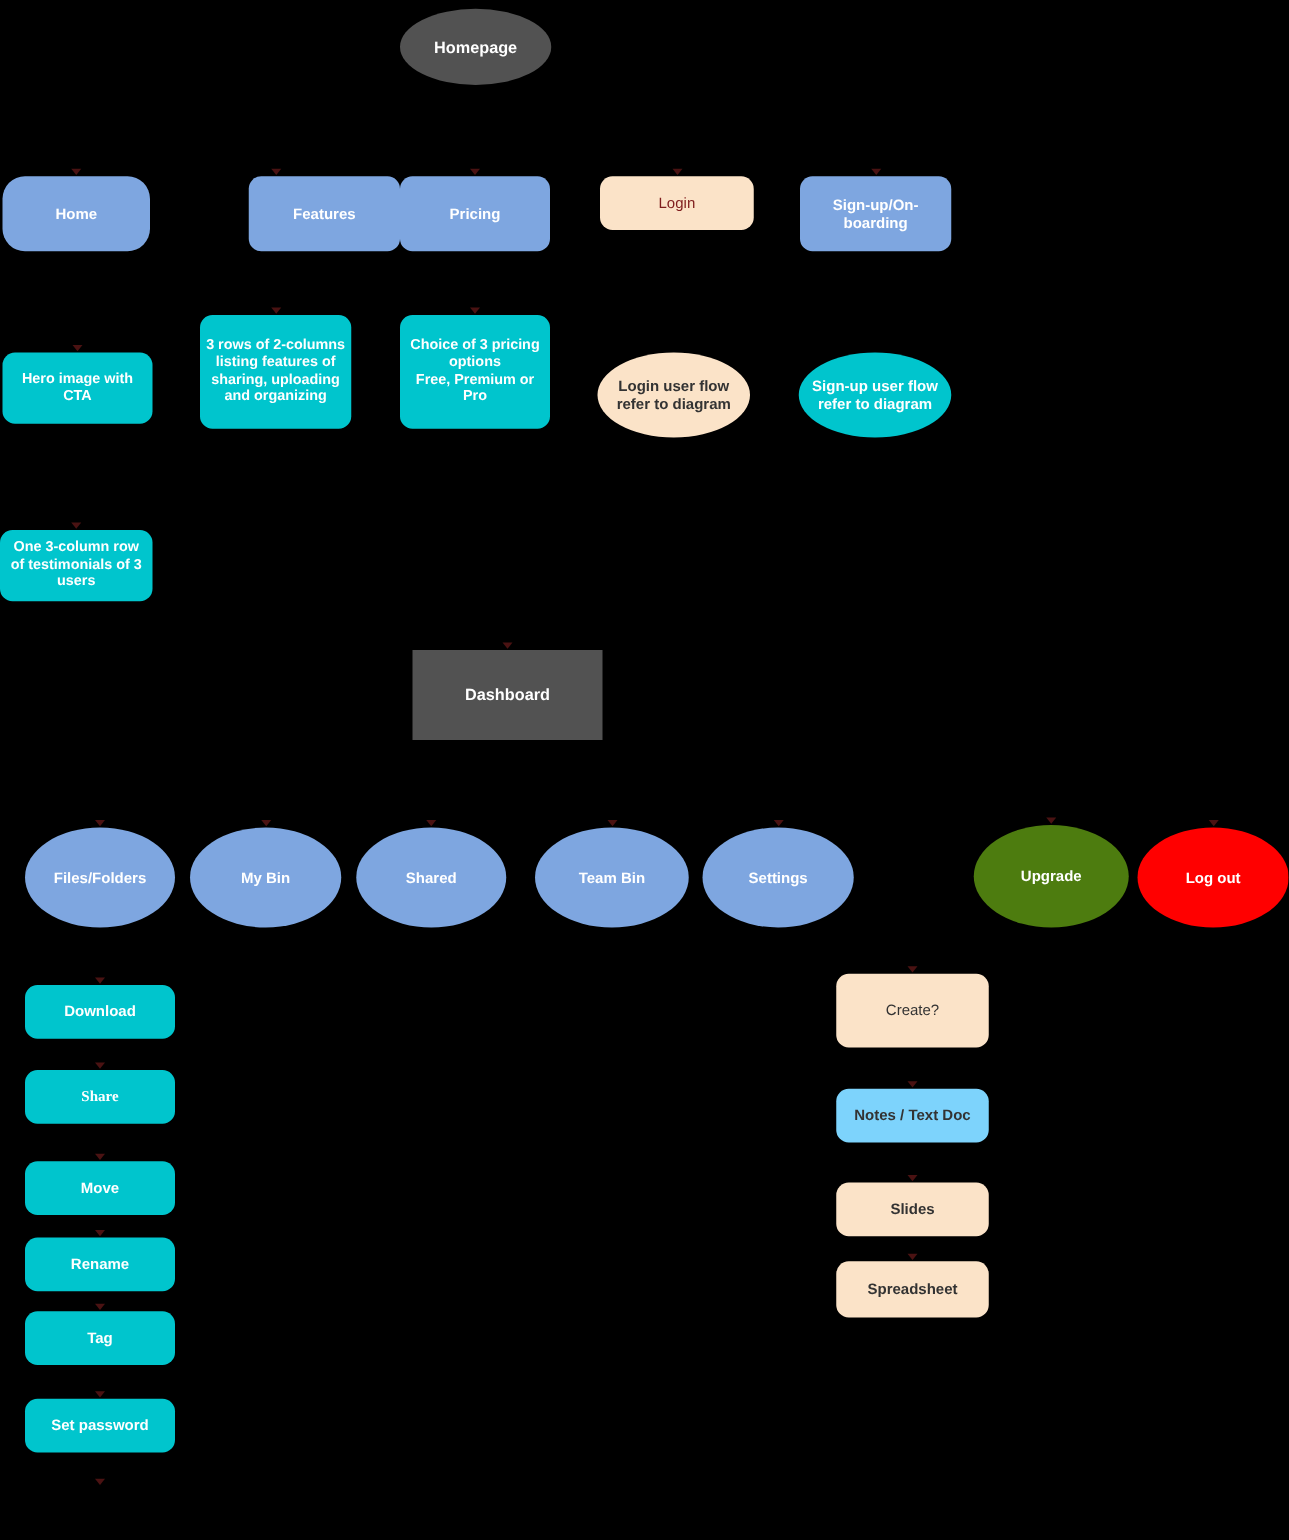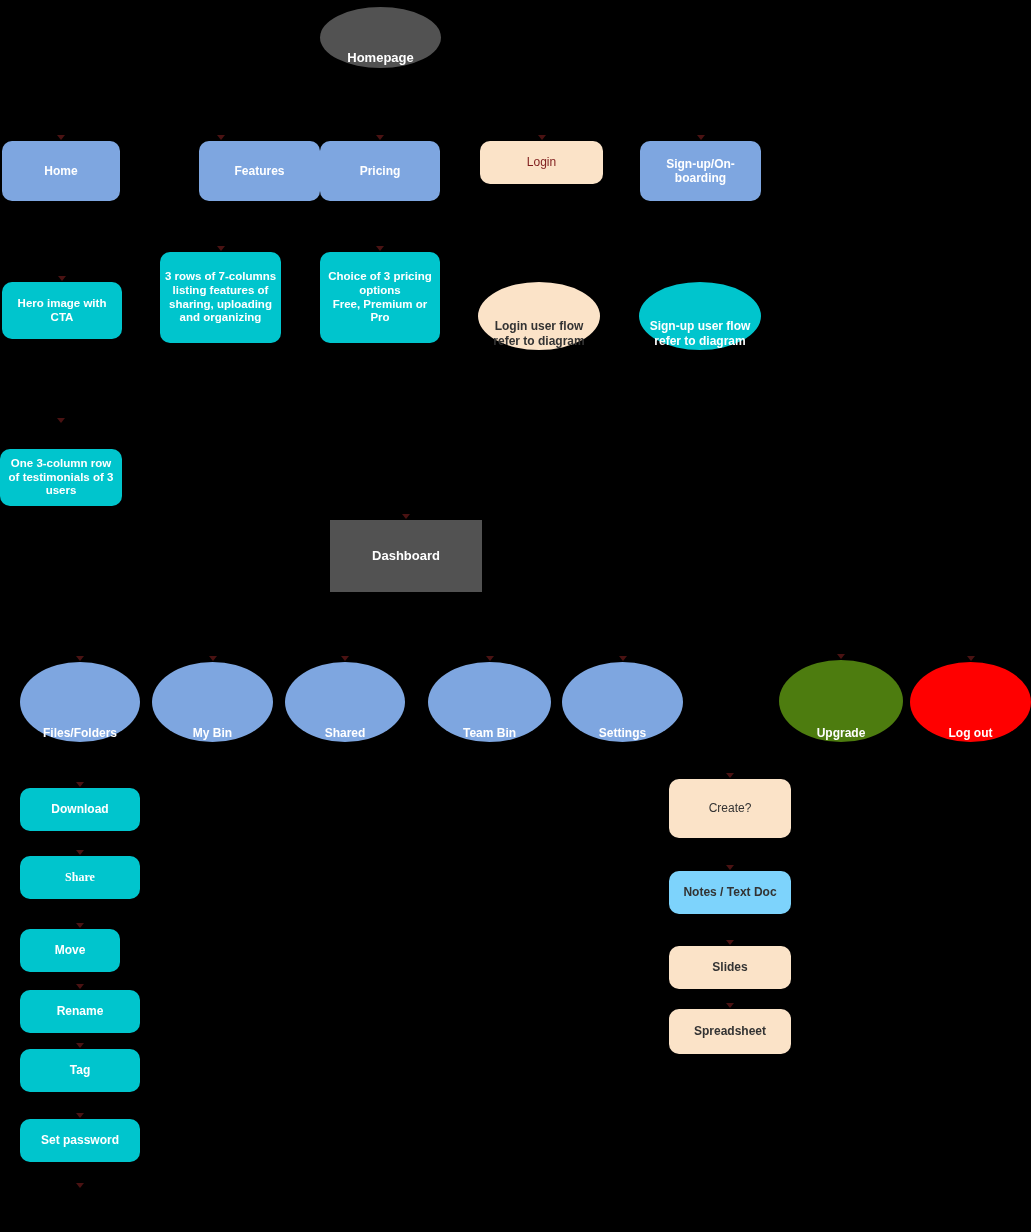--- a/index.html
+++ b/index.html
@@ -20,40 +20,40 @@
     display: flex;
     align-items: center;
     justify-content: center;
     text-align: center;
     box-sizing: border-box;
     font-size: 12px;
     line-height: 1.2;
     padding: 2px 4px;
   }
   .node.bold { font-weight: bold; }
-  .ellipse { border-radius: 50%; align-items: flex-end; }
+  .ellipse { border-radius: 50%; }
   .rrect   { border-radius: 10px; }
   .rect    { border-radius: 0; }
   .label   { white-space: pre-line; }
   .arrowhead {
     position: absolute;
     width: 0;
     height: 0;
     border-left: 4px solid transparent;
     border-right: 4px solid transparent;
   }
 </style>
 </head>
 <body>
 
 <div id="canvas" style="background: rgb(0, 0, 0);">
     <div class="node ellipse bold" style="left: 320px; top: 7px; width: 121px; height: 61px; background: rgb(82, 82, 82); color: rgb(255, 255, 255); font-size: 13px;">
       <span class="label">Homepage</span>
     </div>
-    <div class="node rrect bold" style="left: 2px; top: 141px; width: 118px; height: 60px; background: rgb(126, 166, 224); color: rgb(255, 255, 255);">
+    <div class="node rrect bold" style="left: 2px; top: 141px; width: 118px; height: 60px; background: rgb(126, 166, 224); color: rgb(255, 255, 255); border-radius: 18px;">
       <span class="label">Home</span>
     </div>
     <div class="arrowhead" style="left: 57px; top: 135px; border-top: 5px solid rgb(74, 18, 18);"></div>
     <div class="node rrect bold" style="left: 160px; top: 141px; width: 121px; height: 60px; background: rgb(126, 166, 224); color: rgb(255, 255, 255); margin-left: 39px;">
       <span class="label">Features</span>
     </div>
     <div class="arrowhead" style="left: 216.5px; top: 135px; border-top: 5px solid rgb(74, 18, 18);"></div>
     <div class="node rrect bold" style="left: 320px; top: 141px; width: 120px; height: 60px; background: rgb(126, 166, 224); color: rgb(255, 255, 255);">
       <span class="label">Pricing</span>
     </div>
@@ -66,42 +66,42 @@
       <span class="label">Sign-up/On-
 boarding</span>
     </div>
     <div class="arrowhead" style="left: 696.5px; top: 135px; border-top: 5px solid rgb(74, 18, 18);"></div>
     <div class="node rrect bold" style="left: 2px; top: 282px; width: 120px; height: 57px; background: rgb(0, 197, 205); color: rgb(255, 255, 255); font-size: 11.5px;">
       <span class="label">Hero image with
 CTA</span>
     </div>
     <div class="arrowhead" style="left: 58px; top: 276px; border-top: 5px solid rgb(74, 18, 18);"></div>
     <div class="node rrect bold" style="left: 160px; top: 252px; width: 121px; height: 91px; background: rgb(0, 197, 205); color: rgb(255, 255, 255); font-size: 11.5px;">
-      <span class="label">3 rows of 7-columns
+      <span class="label">3 rows of 2-columns
 listing features of
 sharing, uploading
 and organizing</span>
     </div>
     <div class="arrowhead" style="left: 216.5px; top: 246px; border-top: 5px solid rgb(74, 18, 18);"></div>
     <div class="node rrect bold" style="left: 320px; top: 252px; width: 120px; height: 91px; background: rgb(0, 197, 205); color: rgb(255, 255, 255); font-size: 11.5px;">
       <span class="label">Choice of 3 pricing
 options
 Free, Premium or
 Pro</span>
     </div>
     <div class="arrowhead" style="left: 376px; top: 246px; border-top: 5px solid rgb(74, 18, 18);"></div>
     <div class="node ellipse bold" style="left: 478px; top: 282px; width: 122px; height: 68px; background: rgb(251, 227, 200); color: rgb(51, 51, 51);">
       <span class="label">Login user flow
 refer to diagram</span>
     </div>
     <div class="node ellipse bold" style="left: 639px; top: 282px; width: 122px; height: 68px; background: rgb(0, 197, 205); color: rgb(255, 255, 255);">
       <span class="label">Sign-up user flow
 refer to diagram</span>
     </div>
-    <div class="node rrect bold" style="left: 0px; top: 449px; width: 122px; height: 57px; background: rgb(0, 197, 205); color: rgb(255, 255, 255); font-size: 11.5px;">
+    <div class="node rrect bold" style="left: 0px; top: 424px; width: 122px; height: 57px; background: rgb(0, 197, 205); color: rgb(255, 255, 255); font-size: 11.5px;">
       <span class="label">One 3-column row
 of testimonials of 3
 users</span>
     </div>
     <div class="arrowhead" style="left: 57px; top: 418px; border-top: 5px solid rgb(74, 18, 18);"></div>
     <div class="node rect bold" style="left: 330px; top: 520px; width: 152px; height: 72px; background: rgb(82, 82, 82); color: rgb(255, 255, 255); font-size: 13px;">
       <span class="label">Dashboard</span>
     </div>
     <div class="arrowhead" style="left: 402px; top: 514px; border-top: 5px solid rgb(74, 18, 18);"></div>
     <div class="node ellipse bold" style="left: 20px; top: 662px; width: 120px; height: 80px; background: rgb(126, 166, 224); color: rgb(255, 255, 255);">
@@ -133,21 +133,21 @@
     </div>
     <div class="arrowhead" style="left: 966.5px; top: 656px; border-top: 5px solid rgb(74, 18, 18);"></div>
     <div class="node rrect bold" style="left: 20px; top: 788px; width: 120px; height: 43px; background: rgb(0, 197, 205); color: rgb(255, 255, 255);">
       <span class="label">Download</span>
     </div>
     <div class="arrowhead" style="left: 76px; top: 782px; border-top: 5px solid rgb(74, 18, 18);"></div>
     <div class="node rrect bold" style="left: 20px; top: 856px; width: 120px; height: 43px; background: rgb(0, 197, 205); color: rgb(255, 255, 255); font-family: Liberation Serif, serif;">
       <span class="label">Share</span>
     </div>
     <div class="arrowhead" style="left: 76px; top: 850px; border-top: 5px solid rgb(74, 18, 18);"></div>
-    <div class="node rrect bold" style="left: 20px; top: 929px; width: 100px; height: 43px; background: rgb(0, 197, 205); color: rgb(255, 255, 255);">
+    <div class="node rrect bold" style="left: 20px; top: 929px; width: 120px; height: 43px; background: rgb(0, 197, 205); color: rgb(255, 255, 255);">
       <span class="label">Move</span>
     </div>
     <div class="arrowhead" style="left: 76px; top: 923px; border-top: 5px solid rgb(74, 18, 18);"></div>
     <div class="node rrect bold" style="left: 20px; top: 990px; width: 120px; height: 43px; background: rgb(0, 197, 205); color: rgb(255, 255, 255);">
       <span class="label">Rename</span>
     </div>
     <div class="arrowhead" style="left: 76px; top: 984px; border-top: 5px solid rgb(74, 18, 18);"></div>
     <div class="node rrect bold" style="left: 20px; top: 1049px; width: 120px; height: 43px; background: rgb(0, 197, 205); color: rgb(255, 255, 255);">
       <span class="label">Tag</span>
     </div>

